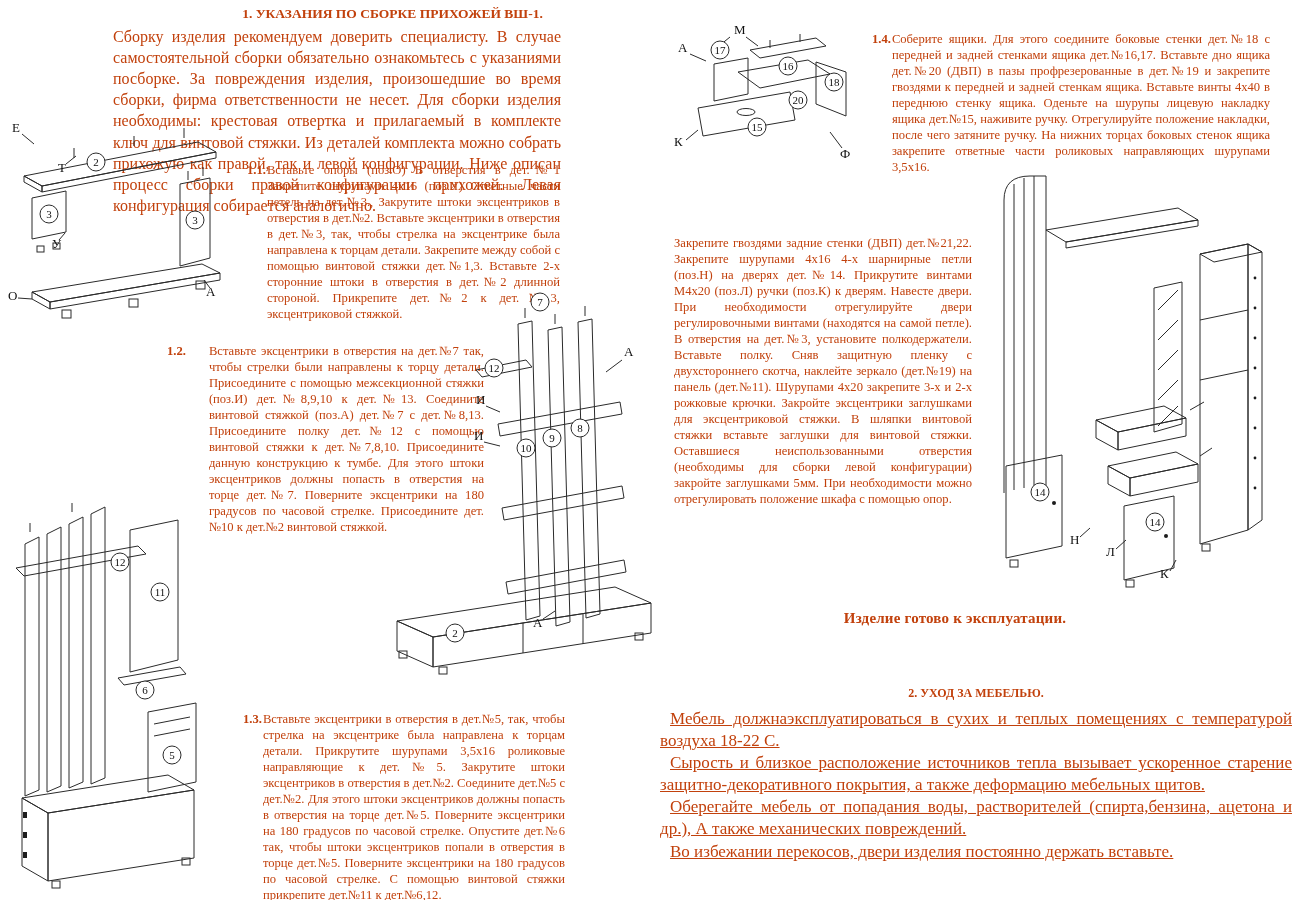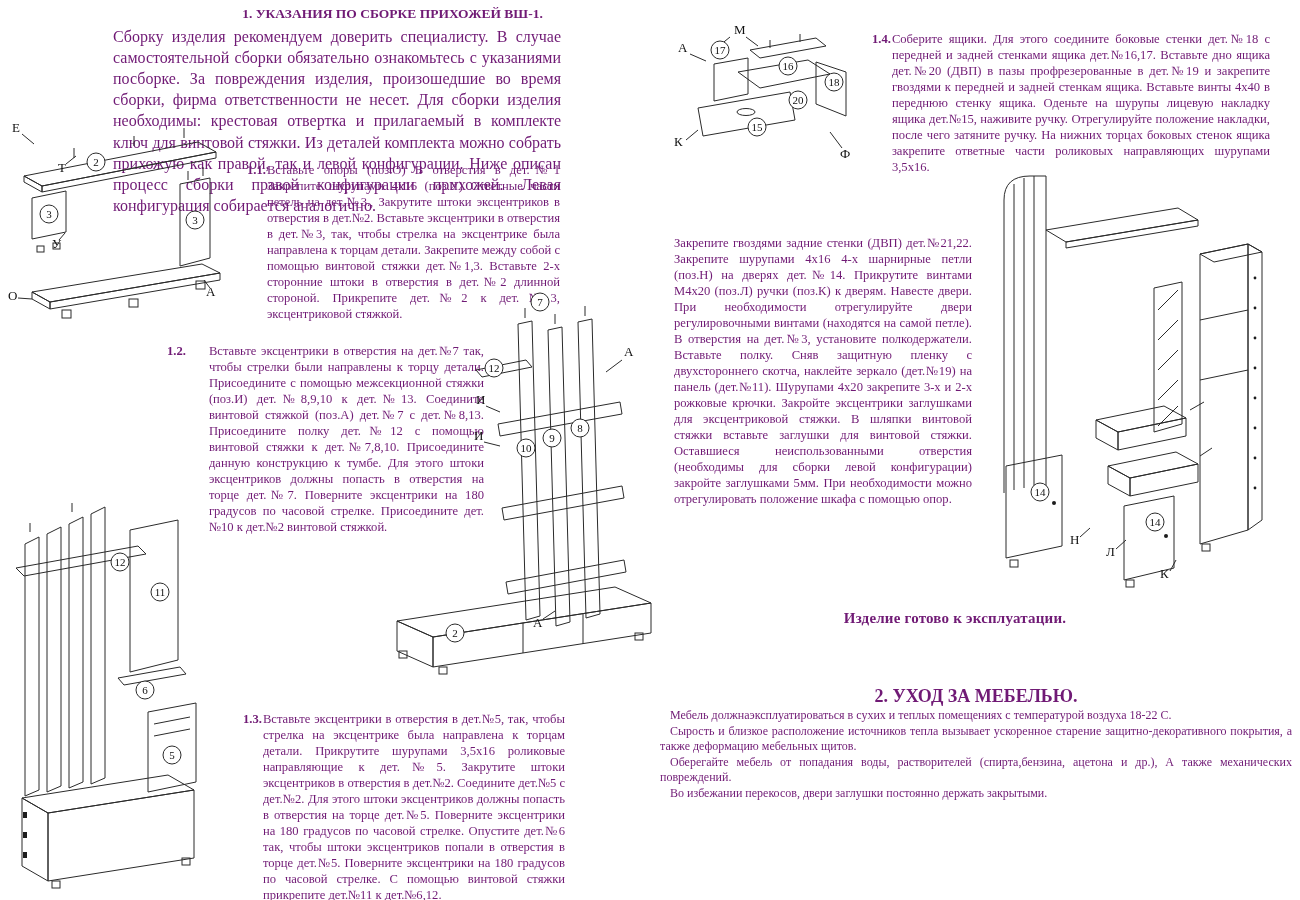--- a/index.html
+++ b/index.html
@@ -1,30 +1,30 @@
 <!DOCTYPE html>
 <html><head>
 <meta charset="utf-8">
 <style>
   * { margin:0; padding:0; box-sizing:border-box; }
   html,body { background:#e8e8e8; }
   .page {
     position:relative; width:1300px; height:900px; margin:0 auto;
-    background:#ffffff; color:#701a75;
+    background:#ffffff; color:#c2410c;
     font-family:"Liberation Serif", serif; overflow:hidden;
   }
   .abs { position:absolute; }
   .title { font-weight:bold; font-size:13.5px; text-align:center; }
   .para { font-size:16px; line-height:1.32; text-align:justify; }
   .step { display:flex; font-size:12.6px; line-height:1.27; }
   .step .step-num { white-space:nowrap; padding-right:1px;font-weight:bold; }
   .step .step-text { flex:1; text-align:justify; }
   .ready { font-weight:bold; font-size:15px; text-align:center; letter-spacing:.2px; }
-  .care-title { font-weight:bold; font-size:18px; text-align:center; }
-  .care p { font-size:12px; line-height:1.3; text-align:justify; text-indent:10px; }
+  .care-title { font-weight:bold; font-size:12px; text-align:center; }
+  .care p { font-size:17px; line-height:1.3; text-align:justify; text-indent:10px;text-decoration:underline; }
   svg.diag { position:absolute; overflow:visible; }
   svg.diag path, svg.diag line, svg.diag rect, svg.diag ellipse {
     fill:none; stroke:#2b2b2b; stroke-width:1;
   }
   svg.diag .fill { fill:#1c1c1c; stroke:none; }
   svg.diag circle.badge { fill:#ffffff; stroke:#2b2b2b; stroke-width:1; }
   svg.diag text { font-family:"Liberation Serif", serif; font-size:11px; fill:#101010; stroke:none; }
   svg.diag text.ltr { font-size:13px; }
   svg.diag text.c { text-anchor:middle; dominant-baseline:central; }
 </style>
@@ -62,21 +62,21 @@
   </div>
 
   <div class="abs ready" style="left:755px; top:610px; width:400px;">Изделие готово к эксплуатации.</div>
 
   <div class="abs care-title" style="left:660px; top:686px; width:632px;">2. УХОД  ЗА МЕБЕЛЬЮ.</div>
 
   <div class="abs care" style="left:660px; top:708px; width:632px;">
     <p>Мебель должнаэксплуатироваться в сухих и теплых помещениях с температурой воздуха 18-22 С.</p>
     <p>Сырость  и  близкое расположение источников  тепла вызывает  ускоренное старение защитно-декоративного покрытия, а также деформацию мебельных щитов.</p>
     <p>Оберегайте мебель от попадания воды, растворителей (спирта,бензина, ацетона и др.), А также механических повреждений.</p>
-    <p>Во избежании перекосов, двери заглушки постоянно держать закрытыми.</p>
+    <p>Во избежании перекосов, двери изделия постоянно держать вставьте.</p>
   </div>
 
   <svg class="diag" style="left:4px; top:96px;" width="240" height="235" viewBox="0 0 240 235">
 
     <path d="M20,80 L194,46 L212,56 L38,90 Z"></path>
     <path d="M38,90 L212,56 L212,62 L38,96 Z"></path>
     <path d="M20,80 L38,90 L38,96 L20,86 Z"></path>
     <path d="M70,62 l0,-10 M130,50 l0,-10 M180,42 l0,-10"></path>
     <g>
       <circle class="badge" cx="92" cy="66" r="9"></circle>

